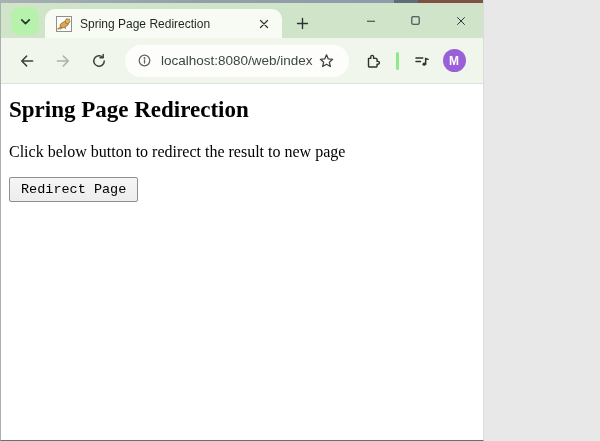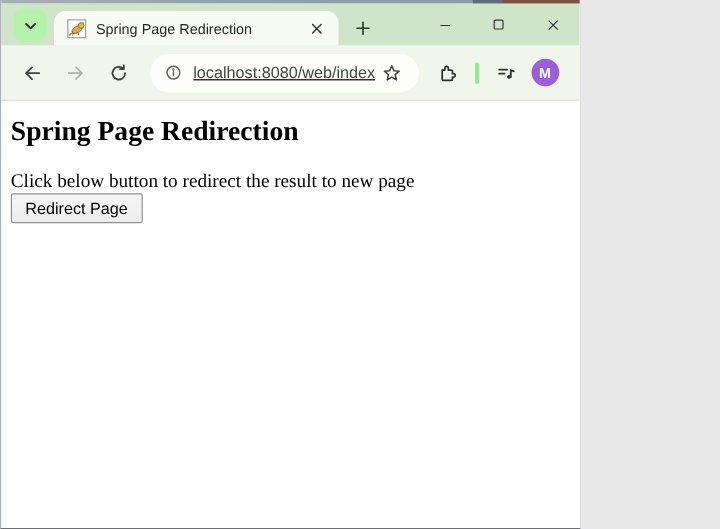--- a/index.html
+++ b/index.html
@@ -40,39 +40,39 @@
 
   
   .toolbar { position:absolute; top:38px; left:0; width:100%; height:46px;
     background:var(--c-toolbar_bg,#f1f6ed); border-bottom:1px solid #dde2da;
     display:flex; align-items:center; padding:0 10px 0 12px; }
   .nav-btn { width:28px; height:28px; margin-right:8px; border-radius:50%;
     display:flex; align-items:center; justify-content:center; cursor:pointer; flex:0 0 auto; }
   .nav-btn.disabled { cursor:default; }
   .omnibox { flex:1; height:32px; margin:0 10px 0 4px; max-width:308px;
     background:#fdfefb; border-radius:16px; display:flex; align-items:center;
-    padding:0 8px 0 12px; cursor:text;text-decoration:underline; }
+    padding:0 8px 0 12px; cursor:text; }
   .omnibox .url { flex:1; margin-left:9px; font-size:13.5px; color:#3e4743;
     white-space:nowrap; overflow:hidden; }
   .tool-icon-btn { width:28px; height:28px; border-radius:50%; flex:0 0 auto;
     display:flex; align-items:center; justify-content:center; cursor:pointer; }
   .green-sep { width:3px; height:18px; border-radius:2px; margin:0 9px;
     background:var(--c-accent_separator,#8fe88a); flex:0 0 auto; }
   .avatar { width:23px; height:23px; border-radius:50%; margin:0 7px;
     background:var(--c-avatar_bg,#9b5fd9); color:#fff; font-size:12px; font-weight:bold;
     display:flex; align-items:center; justify-content:center; cursor:pointer; flex:0 0 auto; }
 
   
   .content { position:absolute; top:85px; left:0; width:100%; height:355px;
     background:#ffffff; padding:0 8px; overflow:hidden;
     font-family:"Liberation Serif", serif; color:#000; }
   .content h1 { font-size:23px; font-weight:bold; margin:12px 0 0 0;
     font-family:"Liberation Serif", serif; }
   .content p { font-size:16px; margin:20px 0 0 0;font-family:Liberation Serif, serif; }
-  .redirect-btn { font-family:Liberation Sans, sans-serif;
+  .redirect-btn { margin-top:16px; font-family:Liberation Mono, monospace;
     font-size:13.5px; color:#000; padding:4px 11px;
     background:linear-gradient(#f5f5f5,#ededed); border:1px solid #8f8f8f;
     border-radius:2px; cursor:pointer; }
 
   svg { display:block; }
 </style>
 </head>
 <body>
 
 <div class="screen">

